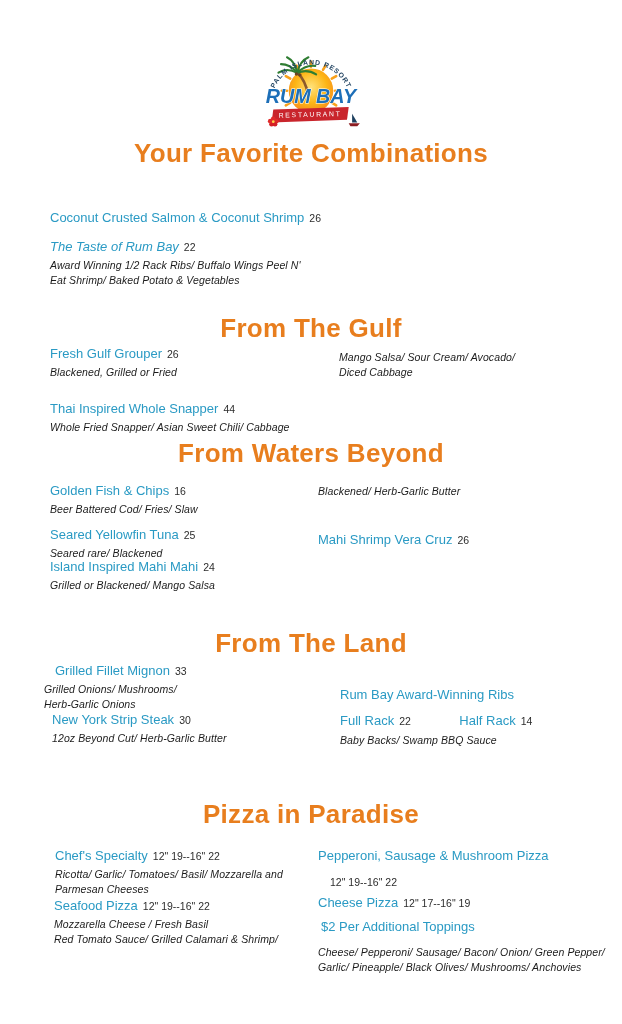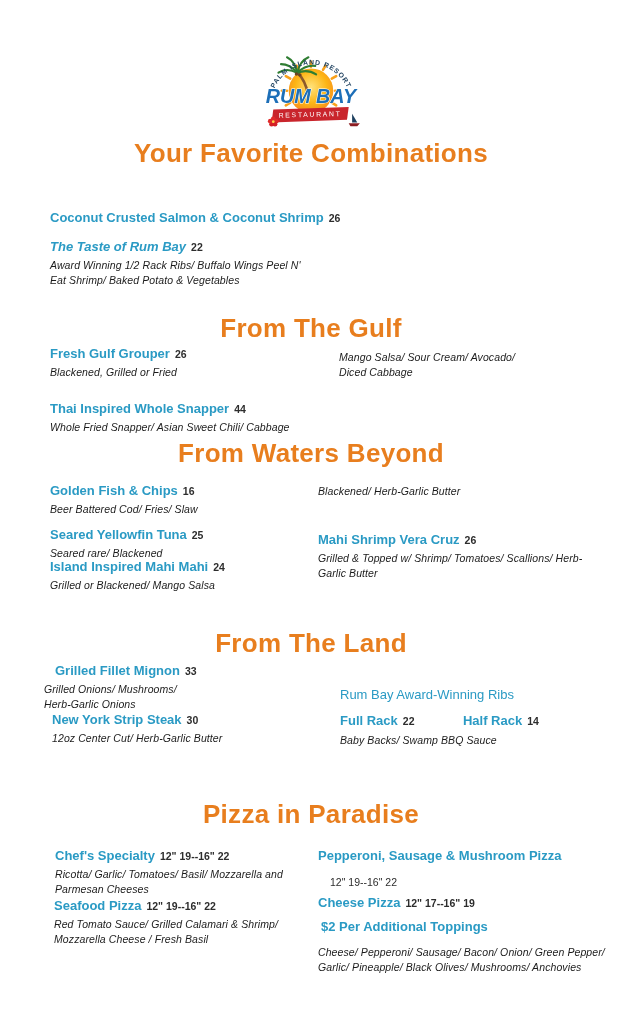--- a/index.html
+++ b/index.html
@@ -8,21 +8,21 @@
     position:relative; width:622px; height:1024px; margin:0 auto;
     background:#ffffff; overflow:hidden;
     font-family:"Liberation Sans", sans-serif;
   }
   .logo { position:absolute; top:46px; left:50%; transform:translateX(-50%); width:120px; height:86px; }
   .title {
     position:absolute; left:0; width:100%; text-align:center;
     color:var(--heading-orange,#E87E1E); font-weight:bold; font-size:26px; letter-spacing:0.3px;
   }
   .item { position:absolute; }
-  .iline { white-space:nowrap;font-weight:bold; }
+  .iline { white-space:nowrap; }
   .iname { color:var(--item-teal,#2A9AC4); font-size:13px; }
   .iname.italic { font-style:italic; }
   .iprice { color:#2d2d2d; font-size:10.5px; padding-left:5px; }
   .iprice.noindent { padding-left:0; }
   .descs { margin-top:3px;font-style:italic; }
   .idesc { color:var(--text-dark,#1b1b1b); font-size:10.5px; line-height:14.5px; letter-spacing:0.1px; }
 </style>
 </head>
 <body>
 
@@ -150,24 +150,20 @@
     </div>
     <div class="descs">
       <div class="idesc">Seared rare/ Blackened</div>
     </div>
   </div>
 
   <div class="item" style="top:530px;left:318px">
     <div class="iline">
       <span class="iname">Mahi Shrimp Vera Cruz</span><span class="iprice">26</span>
     </div>
-    <div class="descs">
-      <div class="idesc">Grilled &amp; Topped w/ Shrimp/ Tomatoes/ Scallions/ Herb-</div>
-      <div class="idesc">Garlic Butter</div>
-    </div>
   </div>
 
   <div class="item" style="top:557px;left:50px">
     <div class="iline">
       <span class="iname">Island Inspired Mahi Mahi</span><span class="iprice">24</span>
     </div>
     <div class="descs">
       <div class="idesc">Grilled or Blackened/ Mango Salsa</div>
     </div>
   </div>
@@ -186,21 +182,21 @@
 
   <div class="item" style="top:685px;left:340px">
     <span class="iname">Rum Bay Award-Winning Ribs</span>
   </div>
 
   <div class="item" style="top:710px;left:52px">
     <div class="iline">
       <span class="iname">New York Strip Steak</span><span class="iprice">30</span>
     </div>
     <div class="descs">
-      <div class="idesc">12oz Center Cut/ Herb-Garlic Butter</div>
+      <div class="idesc">12oz Beyond Cut/ Herb-Garlic Butter</div>
     </div>
   </div>
 
   <div class="item" style="top:711px;left:340px">
     <div class="iline">
       <span class="iname">Full Rack</span><span class="iprice">22</span>
       <span class="iname" style="margin-left:44px">Half Rack</span><span class="iprice">14</span>
     </div>
     <div class="descs" style="margin-top:4px">
       <div class="idesc">Baby Backs/ Swamp BBQ Sauce</div>
@@ -226,22 +222,22 @@
     <div style="margin-top:8px;margin-left:12px">
       <span class="iprice noindent">12" 19--16" 22</span>
     </div>
   </div>
 
   <div class="item" style="top:896px;left:54px">
     <div class="iline">
       <span class="iname">Seafood Pizza</span><span class="iprice">12" 19--16" 22</span>
     </div>
     <div class="descs">
+      <div class="idesc">Mozzarella Cheese / Fresh Basil</div>
       <div class="idesc">Red Tomato Sauce/ Grilled Calamari &amp; Shrimp/</div>
-      <div class="idesc">Mozzarella Cheese / Fresh Basil</div>
     </div>
   </div>
 
   <div class="item" style="top:893px;left:318px">
     <div class="iline">
       <span class="iname">Cheese Pizza</span><span class="iprice">12" 17--16" 19</span>
     </div>
   </div>
 
   <div class="item" style="top:917px;left:321px">

